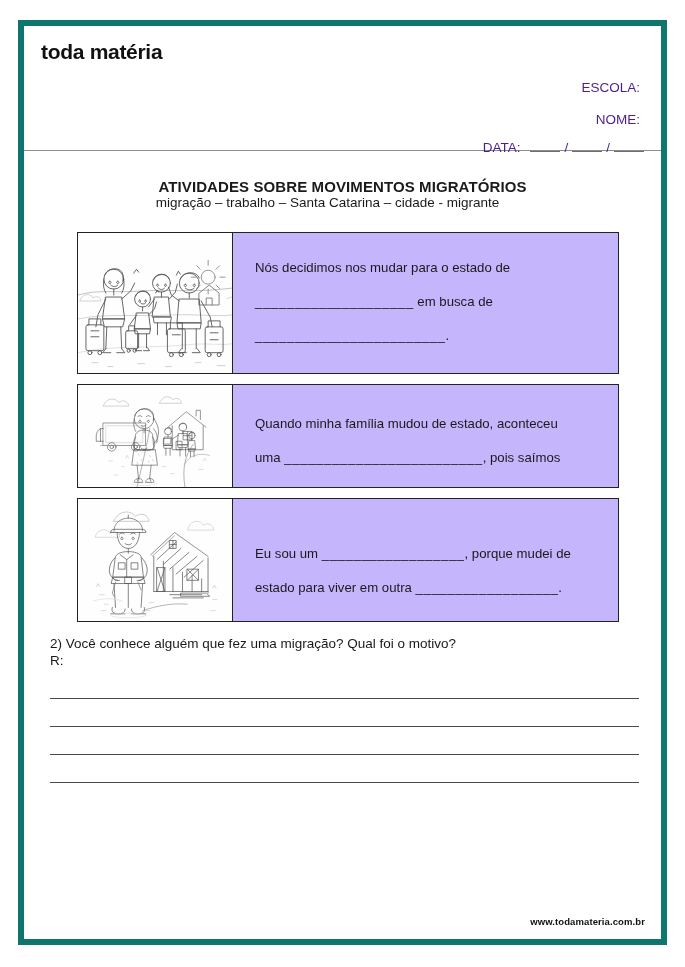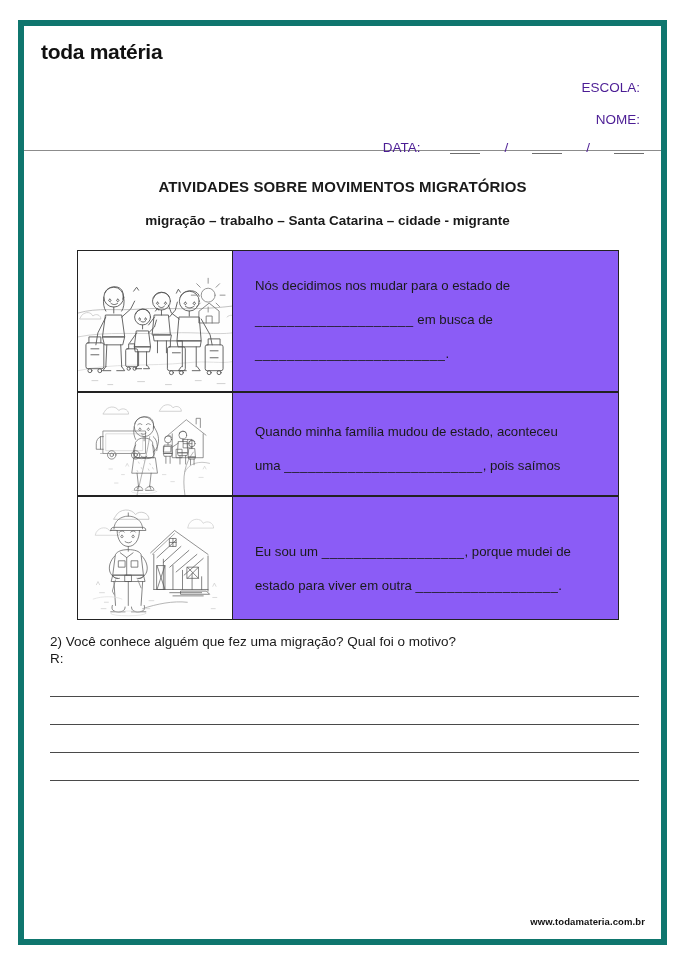--- a/index.html
+++ b/index.html
@@ -62,24 +62,23 @@
     line-height: 15px;
   }
   .rule {
     flex: 1 1 auto;
     border-bottom: 1px solid #6e6e6e;
     height: 12px;
   }
 
   .data-group {
     display: flex;
-    align-items: center;
+    align-items: flex-start;
     padding-left: 14px;
     white-space: nowrap;
-    gap: 20px;
   }
   .data-blank {
     display: inline-block;
     width: 30px;
     border-bottom: 1px solid #6e6e6e;
     height: 11px;
     margin: 0 3px;
   }
   .slash { padding: 0 1px; line-height: 15px; }
 
@@ -99,37 +98,36 @@
 
   .q1 {
     font-size: 13.5px;
     margin-top: 21px;
     padding-left: 26px;
   }
 
   .wordbank {
     text-align: center;
     font-size: 13.5px;
-    font-weight: bold;
-    margin-top: 18px;
+    font-weight: normal;
     padding-right: 30px;
   }
 
   
   .boxes {
     margin-top: 22px;
     padding-left: 53px;
   }
   .exbox {
     display: flex;
     width: 542px;
     border: 1px solid #222;
     box-sizing: border-box;
-    background: #8b5cf6;
-    margin-bottom: 0;
+    background: #c4b5fd;
+    margin-bottom: 10px;
   }
   .exbox .pic {
     width: 155px;
     flex: 0 0 155px;
     border-right: 1px solid #222;
     box-sizing: border-box;
     position: relative;
     overflow: hidden;
     background: #fefefe;
   }

